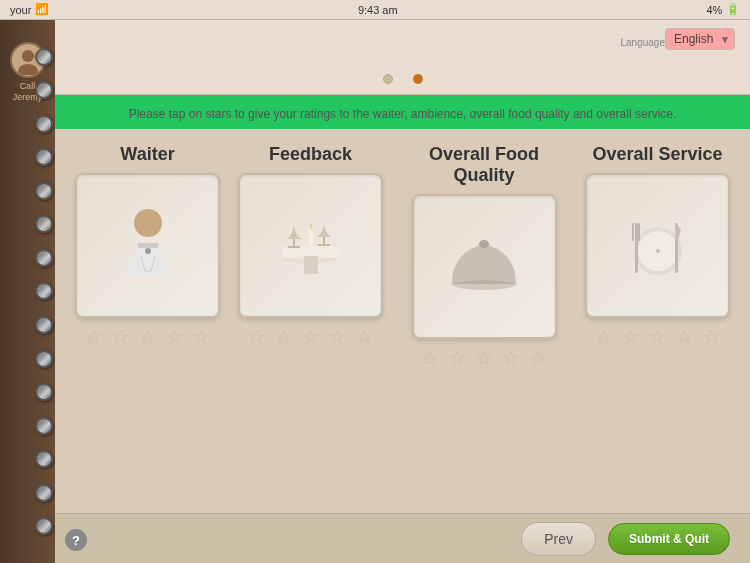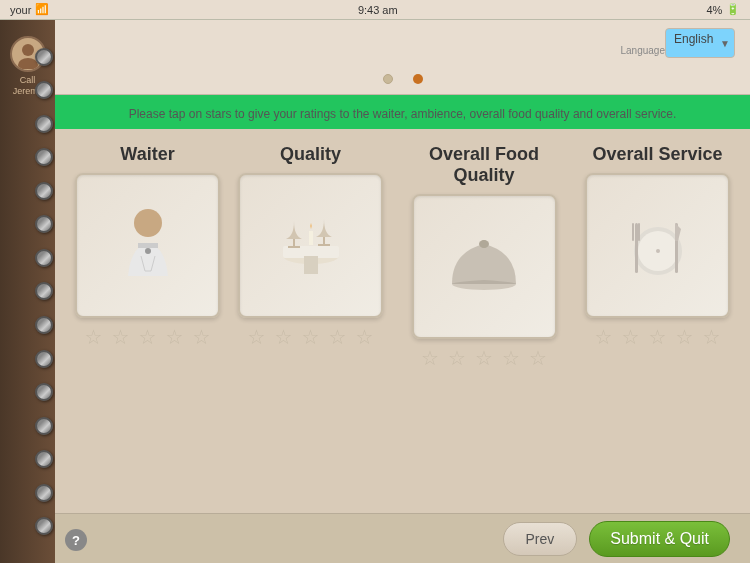--- a/index.html
+++ b/index.html
@@ -30,21 +30,21 @@
     
     .sidebar {
       position: absolute;
       left: 0; top: 20px;
       width: 55px;
       height: 543px;
       background: linear-gradient(to right, #4a3728, #6b4e38);
       display: flex;
       flex-direction: column;
       align-items: center;
-      padding-top: 16px;
+      padding-top: 22px;
     }
     .sidebar-avatar {
       width: 36px; height: 36px;
       border-radius: 50%;
       background: #c8a882;
       overflow: hidden;
       border: 2px solid #8a6a50;
       display: flex; align-items: center; justify-content: center;
     }
     .sidebar-avatar svg { width: 30px; height: 30px; }
@@ -139,24 +139,24 @@
       display: flex;
       flex-direction: row;
       align-items: flex-end;
     }
     .language-label {
       font-size: 10px;
       color: #888;
       margin-bottom: 2px;
     }
     .language-select {
-      background: #7dd3fc;
+      background: #fca5a5;
       border: 1px solid #c5b8a8;
       border-radius: 4px;
-      padding: 3px 20px 11px 8px;
+      padding: 3px 20px 3px 8px;
       font-size: 12px;
       color: #444;
       appearance: none;
       cursor: pointer;
       position: relative;
     }
     .language-wrapper {
       position: relative;
       display: inline-block;
     }
@@ -266,24 +266,24 @@
       font-size: 14px;
       color: #555;
       cursor: pointer;
       font-weight: 500;
     }
     .btn-submit {
       background: linear-gradient(to bottom, #7abf3a, #5a9a20);
       border: 1px solid #4a8818;
       border-radius: 20px;
       padding: 8px 20px;
-      font-size: 16px;
+      font-size: 12px;
       color: white;
       cursor: pointer;
-      font-weight: 400;
+      font-weight: 700;
       text-shadow: 0 1px 1px rgba(0,0,0,0.2);
     }
 
     
     .help-icon {
       position: absolute;
       left: 10px; bottom: 12px;
       width: 22px; height: 22px;
       border-radius: 50%;
       background: #888;
@@ -380,21 +380,21 @@
       <div class="stars-row">
         <span class="star">☆</span>
         <span class="star">☆</span>
         <span class="star">☆</span>
         <span class="star">☆</span>
         <span class="star">☆</span>
       </div>
     </div>
 
     <div class="rating-card">
-      <span class="card-title">Quality</span>
+      <span class="card-title">Feedback</span>
       <div class="card-image-box">
         <svg viewBox="0 0 90 90" xmlns="http://www.w3.org/2000/svg">
 
           <ellipse cx="45" cy="55" rx="28" ry="8" fill="#e8e0d0"></ellipse>
           <rect x="17" y="45" width="56" height="12" rx="2" fill="#f0ece4"></rect>
           <rect x="38" y="55" width="14" height="18" fill="#d8d0c0"></rect>
 
           <path d="M28 20 Q28 35 20 38 L36 38 Q28 35 28 20 Z" fill="#c8b8a0" opacity="0.7"></path>
           <rect x="27" y="38" width="2" height="8" fill="#c8b8a0"></rect>
           <rect x="22" y="45" width="12" height="2" fill="#c8b8a0"></rect>

